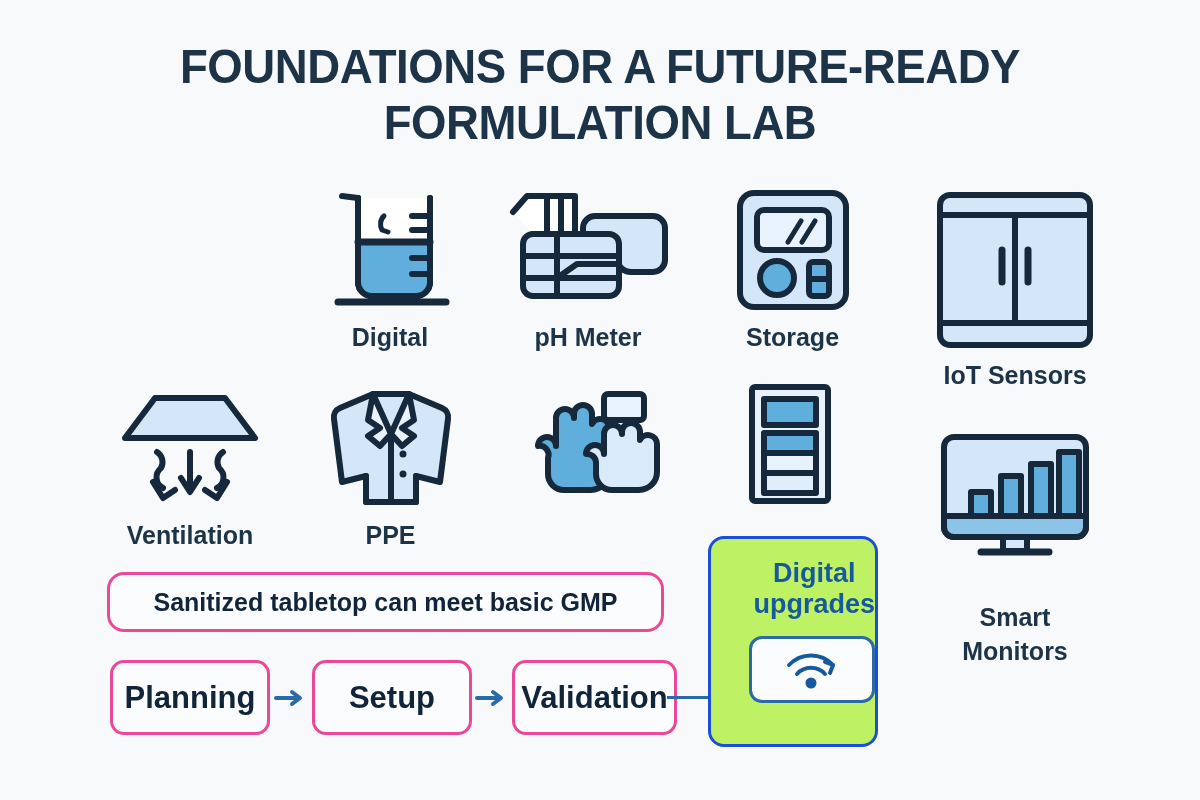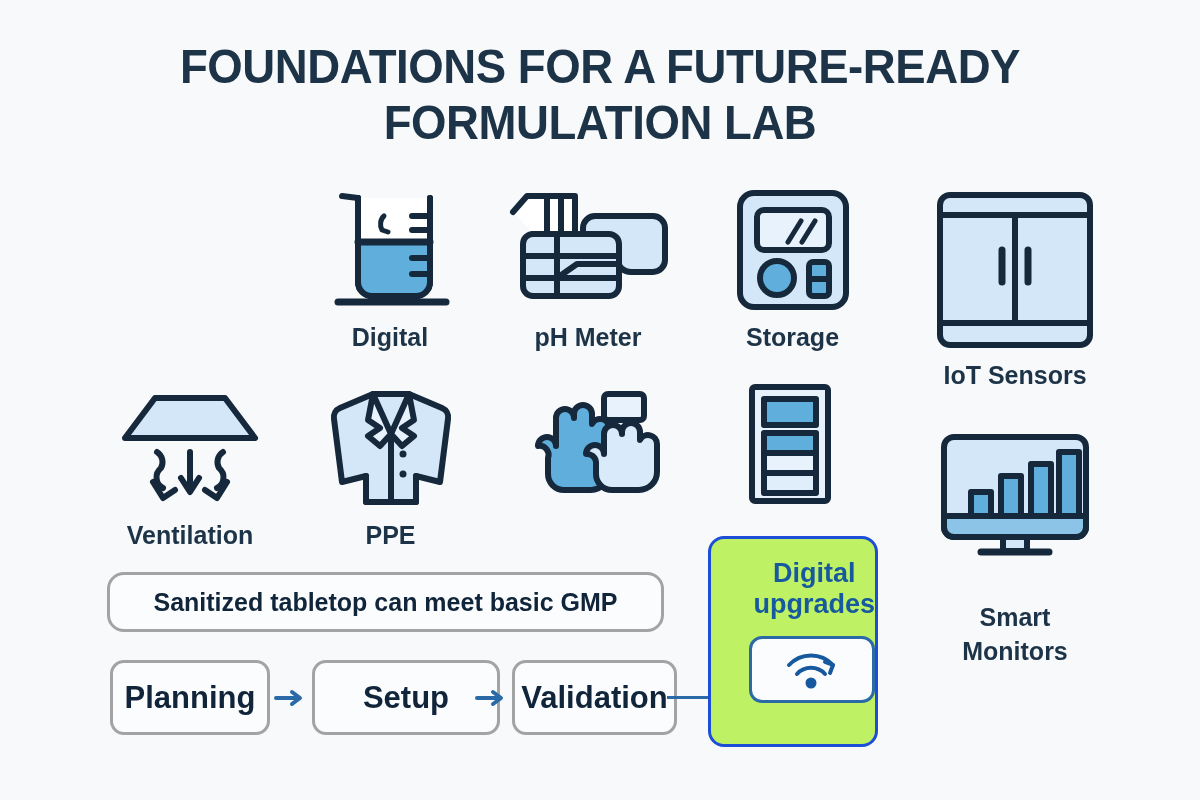--- a/index.html
+++ b/index.html
@@ -49,38 +49,38 @@
     font-weight: 700;
     font-size: 25px;
     line-height: 34px;
     text-align: center;
     white-space: pre-line;
   }
 
   
   .pill {
     position: absolute;
-    border: 3px solid #a3a3a3;
+    border: 3px solid #ec4899;
     border-radius: 16px;
     background: #fbfcfd;
     display: flex;
     align-items: center;
     justify-content: center;
     color: #10243a;
     font-weight: 700;
   }
   #gmp-banner {
     left: 107px; top: 572px;
     width: 557px; height: 60px;
     font-size: 25px;
     border-radius: 17px;
   }
   .flow-box { top: 660px; height: 75px; font-size: 31px; border-radius: 14px; }
   #flow-planning   { left: 110px; width: 160px; }
-  #flow-setup      { left: 312px; width: 188px; }
+  #flow-setup      { left: 312px; width: 160px; }
   #flow-validation { left: 512px; width: 165px; }
 
   .arrow {
     position: absolute;
     top: 689px;
     width: 32px; height: 18px;
   }
   #arrow-1 { left: 274px; }
   #arrow-2 { left: 475px; }
 

